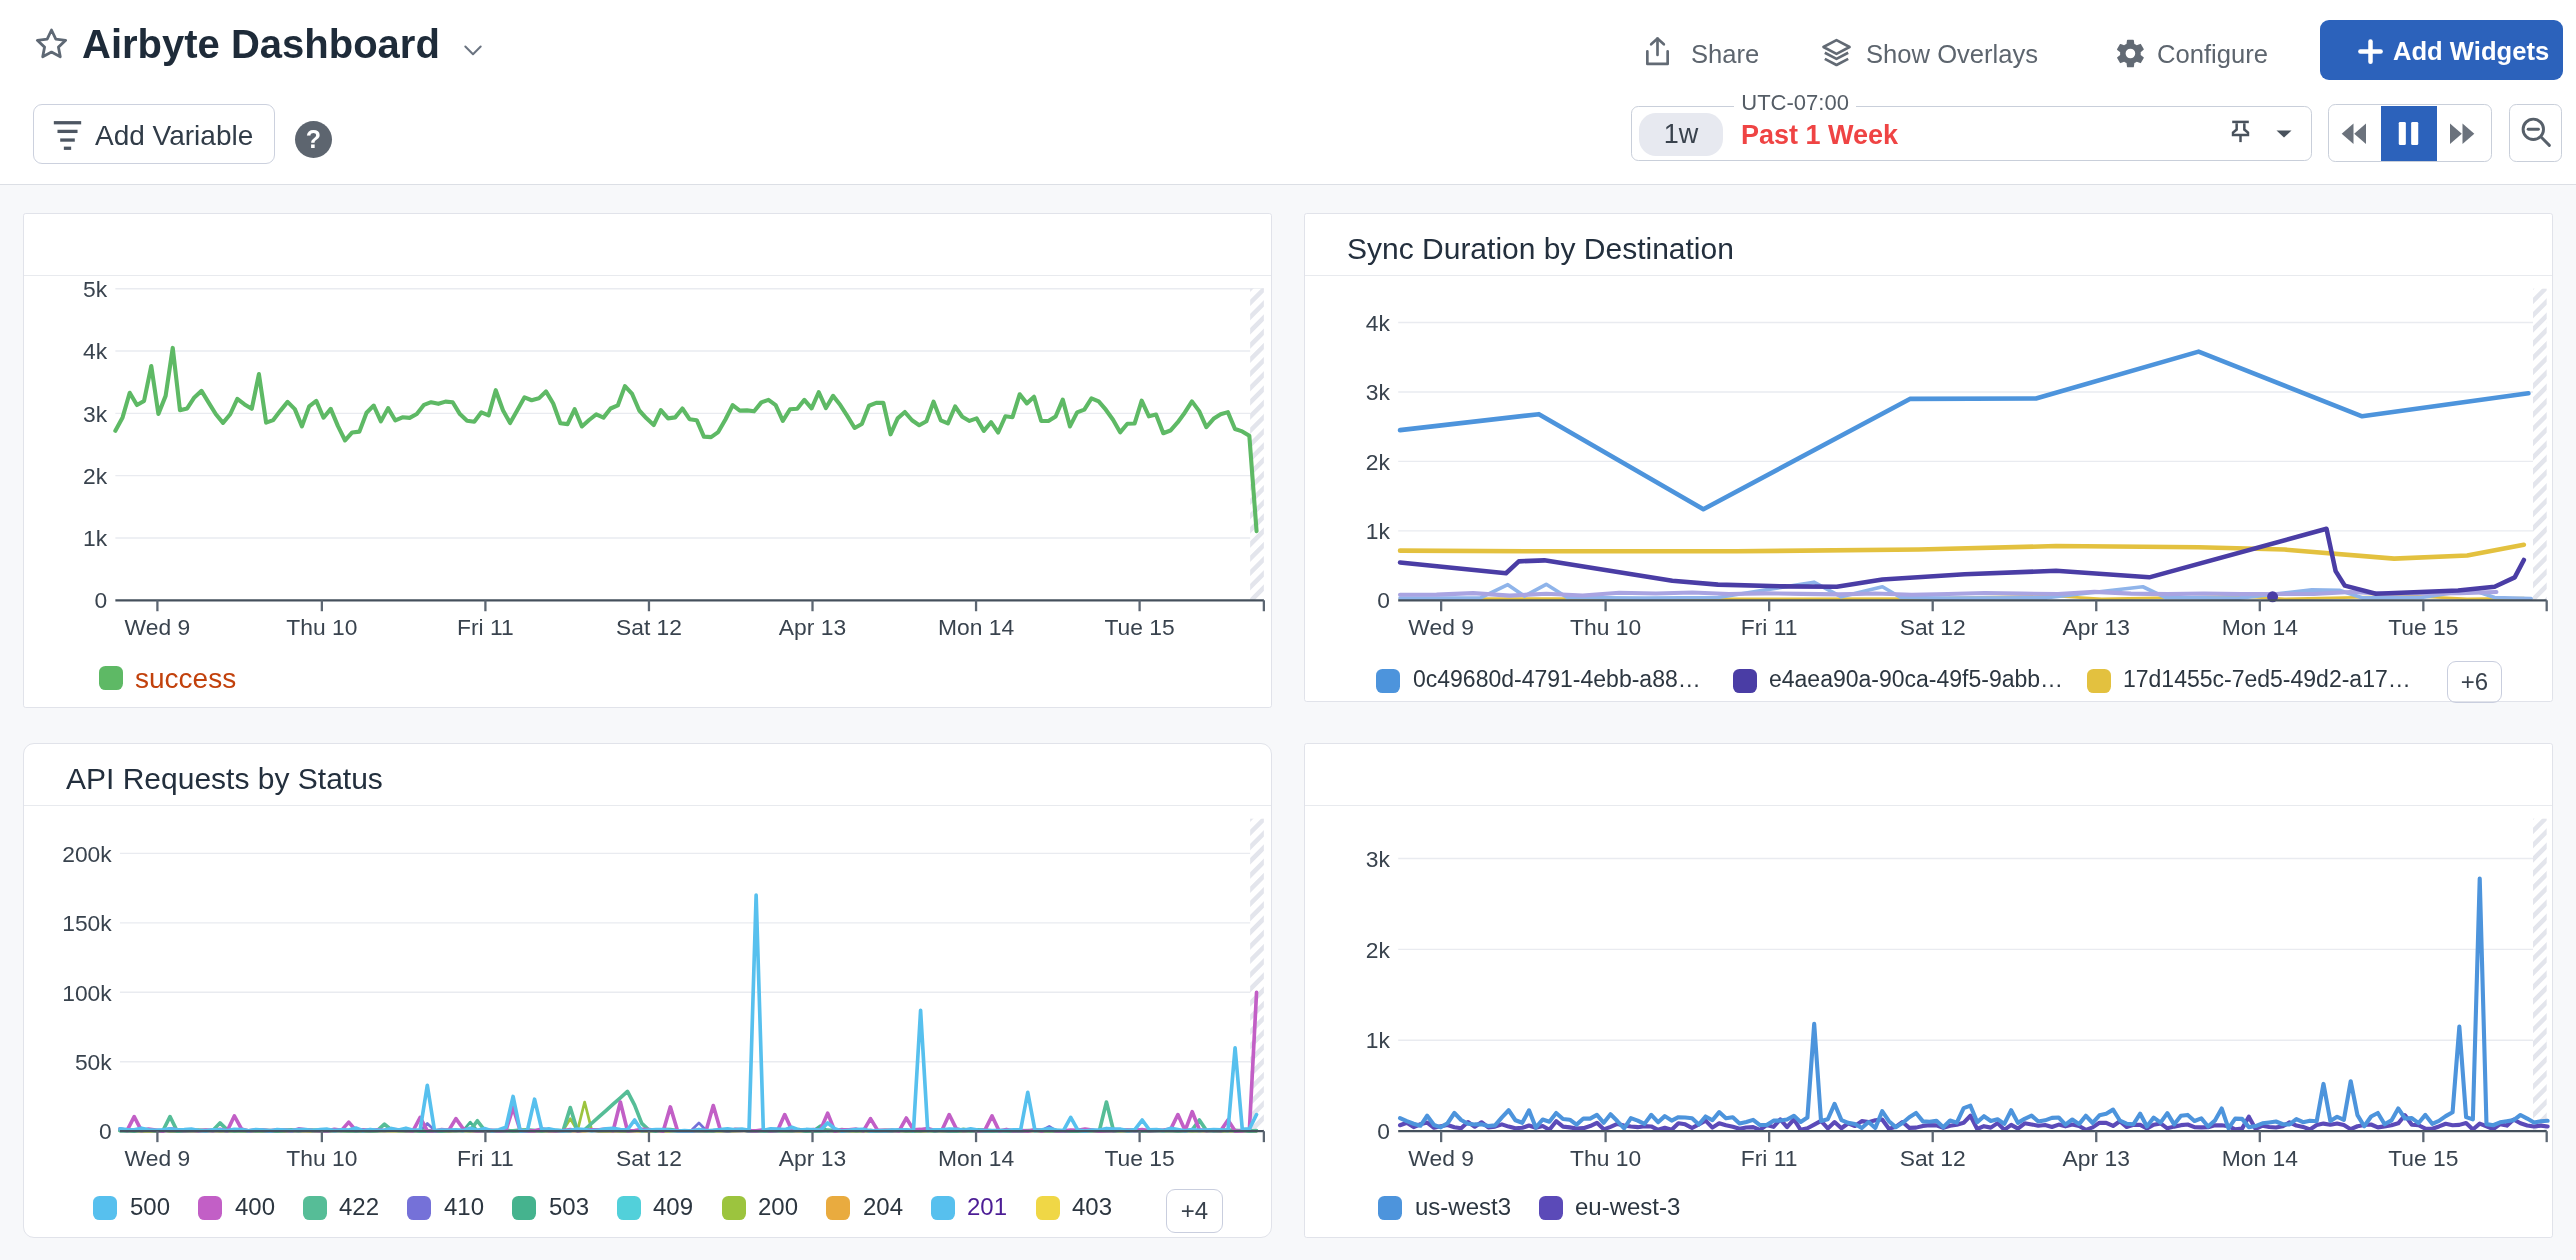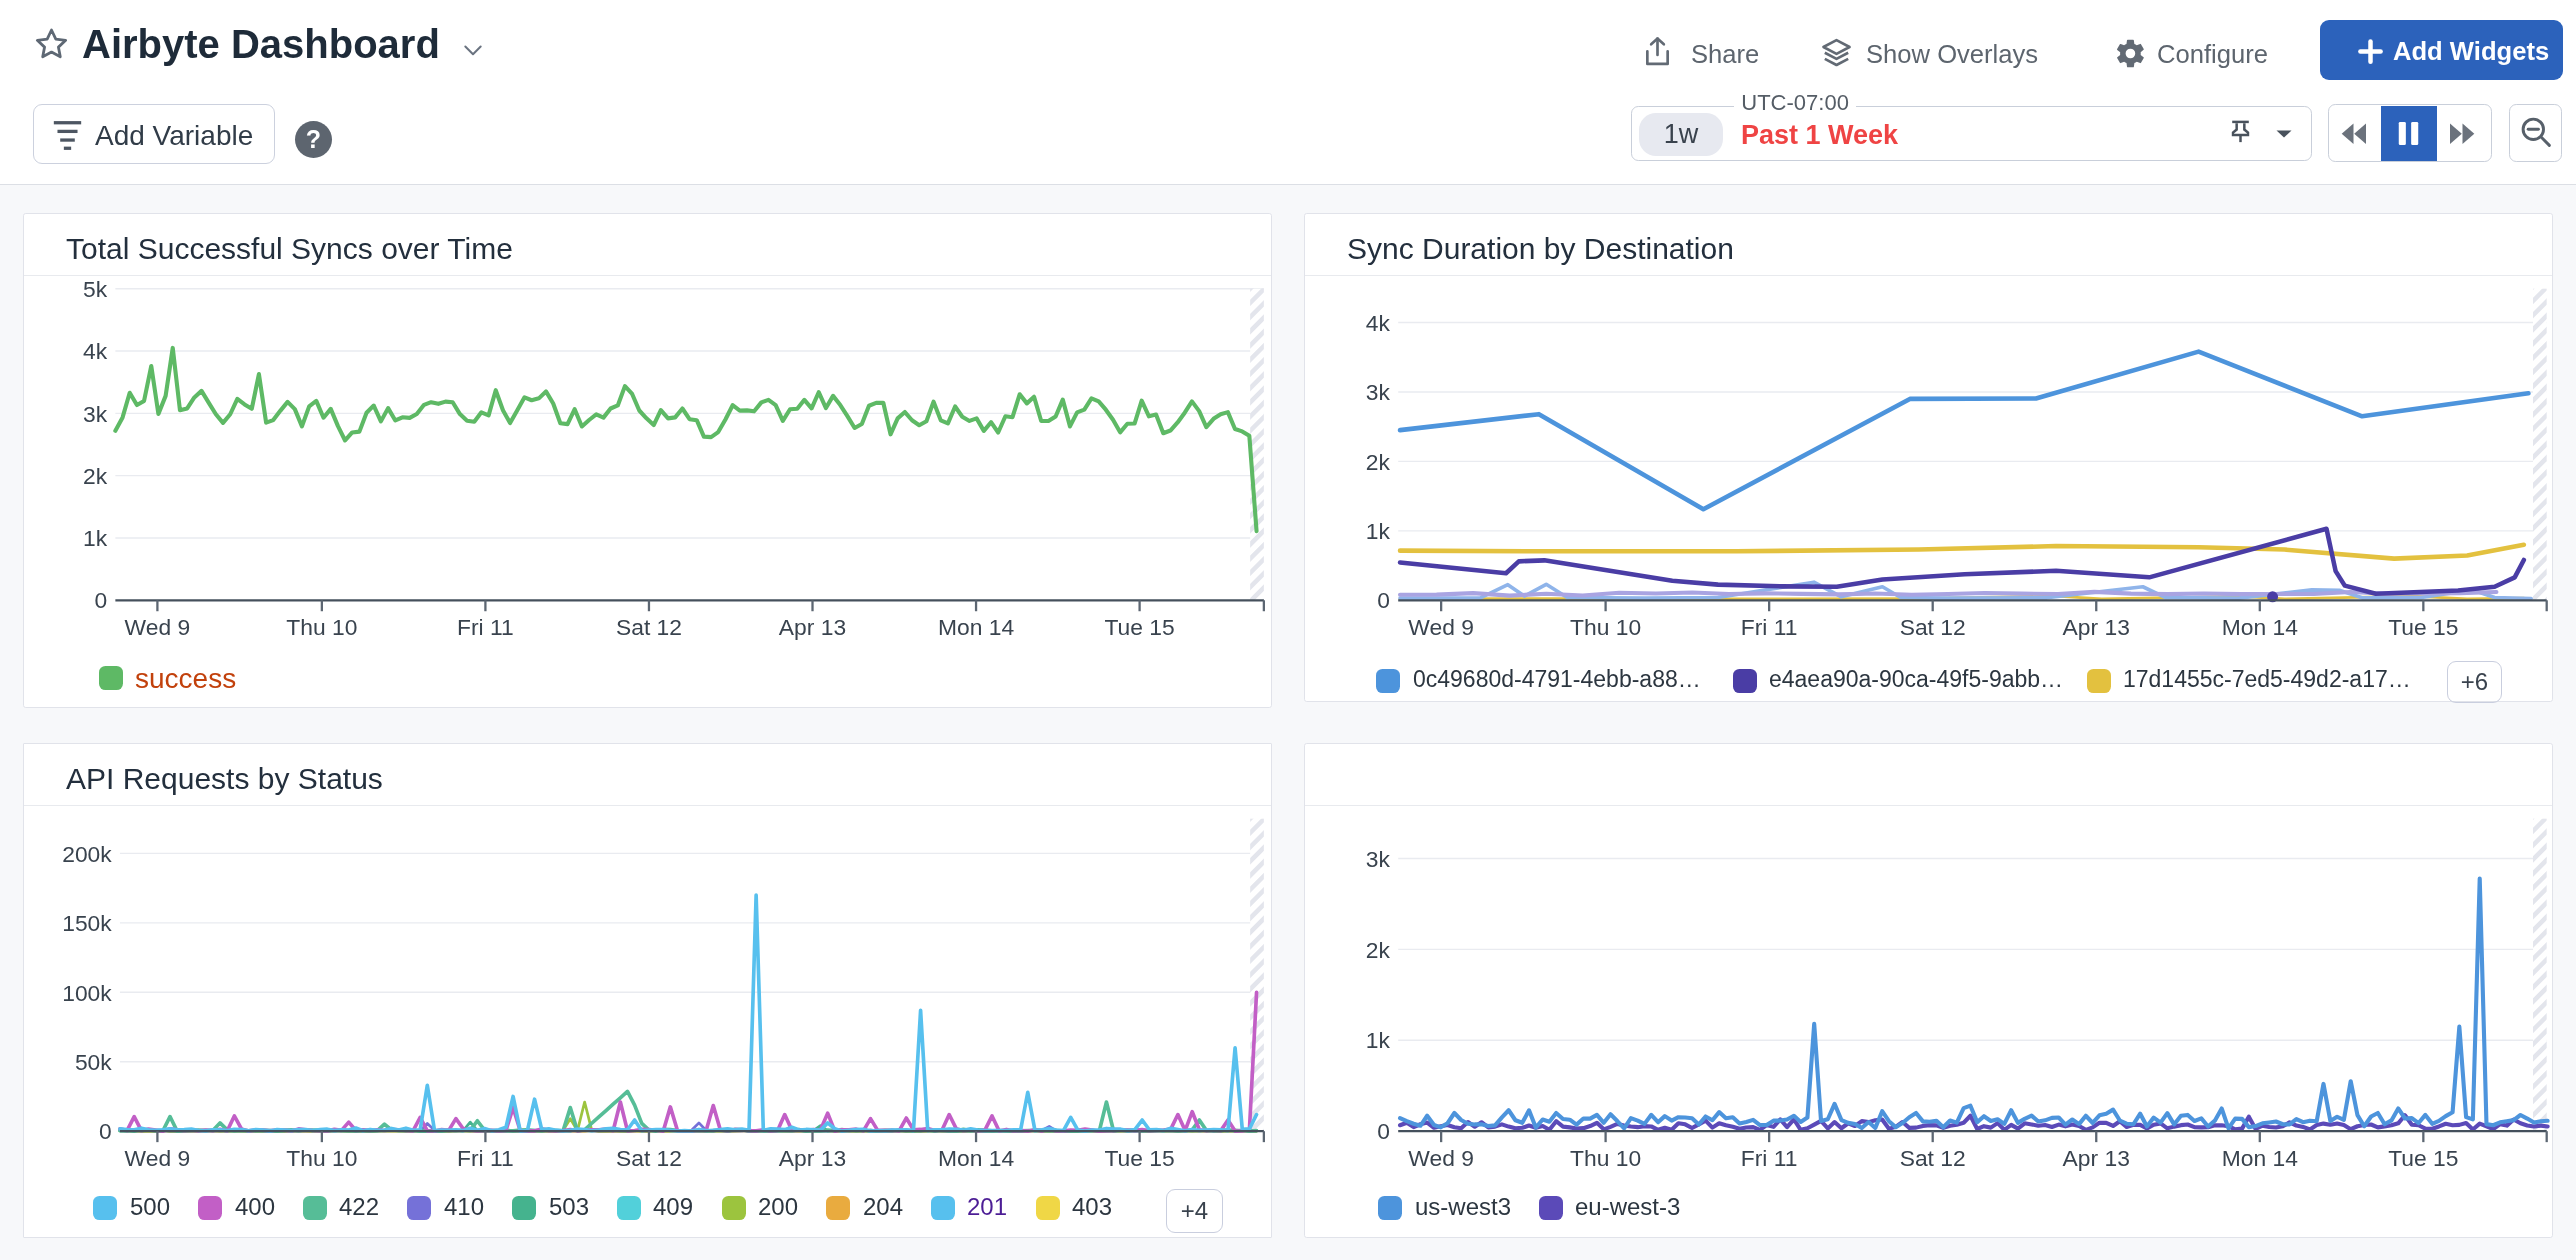--- a/index.html
+++ b/index.html
@@ -87,21 +87,20 @@
   </svg>
 <div style="position:absolute;left:2509px;top:104px;width:53px;height:58px;border:1.8px solid #c9cfda;border-radius:7.3px;box-sizing:border-box;background:#fff"></div>
 <svg width="35" height="35" viewBox="0 0 24 24" style="position:absolute;left:2518px;top:114px">
     <g fill="none" stroke="#57606a" stroke-width="2" stroke-linecap="round">
       <circle cx="10.5" cy="10.5" r="7"></circle>
       <line x1="7" y1="10.5" x2="14" y2="10.5"></line>
       <line x1="16" y1="16" x2="21.5" y2="21.5"></line>
     </g>
   </svg>
 <div style="position:absolute;left:23px;top:213px;width:1249px;height:495px;background:#fff;border:0.9px solid #e1e3ea;box-sizing:border-box;border-radius:2.7px">
-    <div style="position:absolute;left:42px;top:8.2px;height:53px;display:flex;align-items:center;font-size:30px;color:#232f3d">Total Successful Syncs over Time</div>
     <div style="position:absolute;left:0;top:61px;width:100%;height:0.9px;background:#e8eaee"></div>
     <svg width="1249" height="434" viewBox="0 0 1367 475" style="position:absolute;left:0;top:61px">
       <defs>
         <pattern id="h1" width="11" height="11" patternUnits="userSpaceOnUse" patternTransform="rotate(45)">
           <rect width="11" height="11" fill="#ffffff"></rect>
           <rect width="5" height="11" fill="#e3e5ec"></rect>
         </pattern>
       </defs>
       <line x1="100" y1="287.8" x2="1357" y2="287.8" stroke="#e9ebf0" stroke-width="1.5"></line>
       <text x="91" y="296.8" text-anchor="end" font-size="25" fill="#39434e">1k</text>
@@ -181,21 +180,21 @@
       <line x1="1359" y1="356.0" x2="1359" y2="368.0" stroke="#5c6672" stroke-width="2.5"></line>
     </svg>
     <div style="position:absolute;left:71px;top:455px;width:24px;height:24px;background:#4d94dc;border-radius:6.4px"></div>
     <div style="position:absolute;left:108px;top:452px;font-size:23px;color:#2c3640">0c49680d-4791-4ebb-a88…</div>
     <div style="position:absolute;left:428px;top:455px;width:24px;height:24px;background:#4a3da5;border-radius:6.4px"></div>
     <div style="position:absolute;left:464px;top:452px;font-size:23px;color:#2c3640">e4aea90a-90ca-49f5-9abb…</div>
     <div style="position:absolute;left:782px;top:455px;width:24px;height:24px;background:#e3c13f;border-radius:6.4px"></div>
     <div style="position:absolute;left:818px;top:452px;font-size:23px;color:#2c3640">17d1455c-7ed5-49d2-a17…</div>
     <div style="position:absolute;left:1142px;top:447px;width:55px;height:42px;border:1.8px solid #c9cede;border-radius:9px;box-sizing:border-box;display:flex;align-items:center;justify-content:center;font-size:24px;color:#3a434e">+6</div>
   </div>
-<div style="position:absolute;left:23px;top:743px;width:1249px;height:495px;background:#fff;border:0.9px solid #e1e3ea;box-sizing:border-box;border-radius:1px">
+<div style="position:absolute;left:23px;top:743px;width:1249px;height:495px;background:#fff;border:0.9px solid #e1e3ea;box-sizing:border-box;border-radius:11px">
     <div style="position:absolute;left:42px;top:8.2px;height:53px;display:flex;align-items:center;font-size:30px;color:#232f3d">API Requests by Status</div>
     <div style="position:absolute;left:0;top:61px;width:100%;height:0.9px;background:#e8eaee"></div>
     <svg width="1249" height="434" viewBox="0 0 1367 475" style="position:absolute;left:0;top:61px">
       <defs>
         <pattern id="h3" width="11" height="11" patternUnits="userSpaceOnUse" patternTransform="rotate(45)">
           <rect width="11" height="11" fill="#ffffff"></rect>
           <rect width="5" height="11" fill="#e3e5ec"></rect>
         </pattern>
       </defs>
       <line x1="105" y1="281.0" x2="1357" y2="281.0" stroke="#e9ebf0" stroke-width="1.5"></line>

